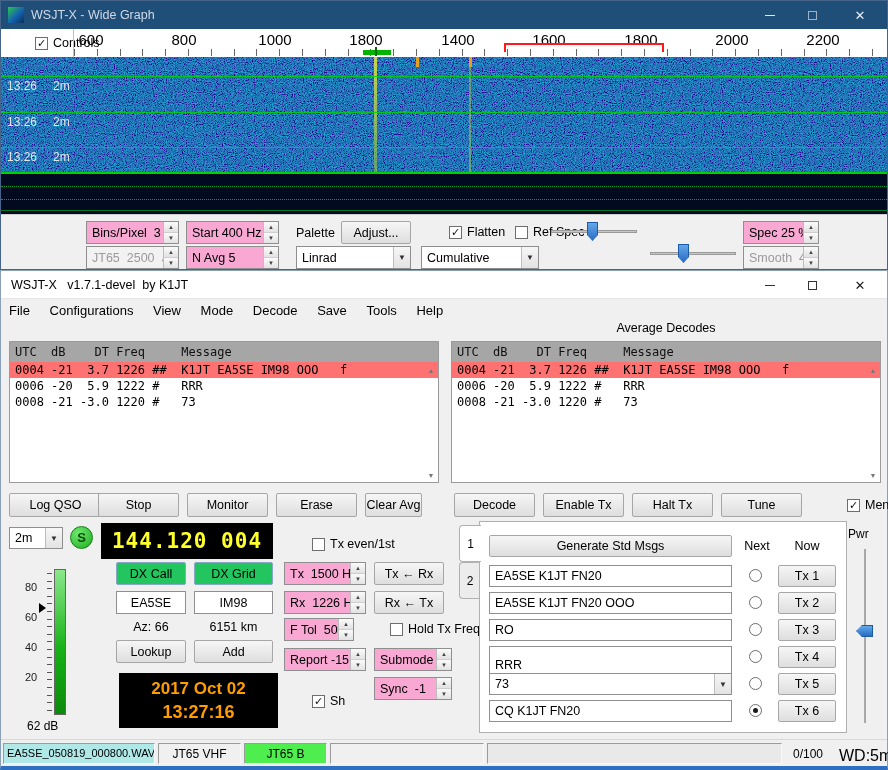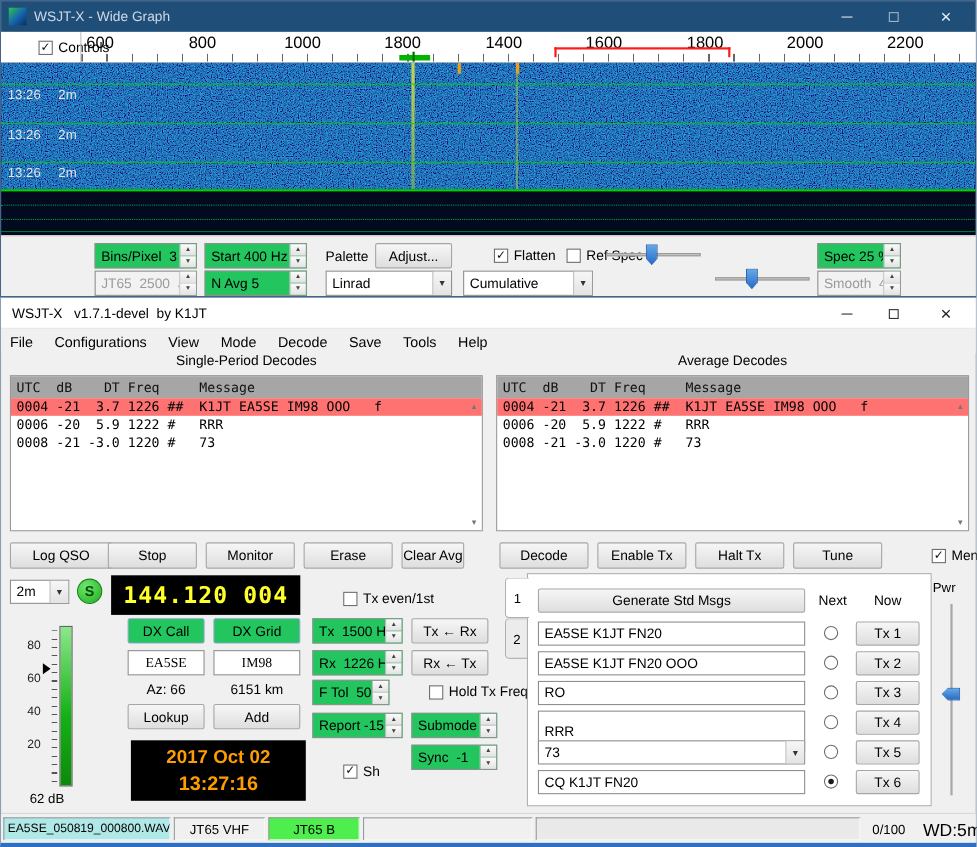--- a/index.html
+++ b/index.html
@@ -12,23 +12,23 @@
 
   #wg { left:0; top:0; width:888px; height:270px; background:#f0f0f0; border:1px solid #46648a; }
   #mw { left:0; top:270px; width:888px; height:500px; background:#f0f0f0; border:1px solid #8aa0b4; border-bottom:4px solid #2f6fc1; }
 
   .titlebar-dark { background:#1f4e79; color:#cfd9e6; }
   .tb-btn { display:flex; align-items:center; justify-content:center; cursor:default; }
 
   .btn { display:flex; align-items:center; justify-content:center; background:linear-gradient(#f6f6f6,#dedede); border:1px solid #a6a6a6; border-radius:2px; font-size:12.5px; white-space:pre; }
   .btn-blue { background:#22c55e; border:1px solid #89a8c6; }
   .field { background:#fff; border:1px solid #8f8f8f; display:flex; align-items:center; padding-left:5px; font-size:12.5px; white-space:pre; }
-  .field.center { justify-content:center; padding-left:0;font-family:Liberation Serif, serif; }
-
-  .spin { display:flex; background:#22c55e; border:1px solid #8f8f8f; font-size:12.5px; }
+  .field.center { justify-content:center; padding-left:0; }
+
+  .spin { display:flex; background:#f9a8d4; border:1px solid #8f8f8f; font-size:12.5px; }
   .spin .sv { flex:1; display:flex; align-items:center; padding-left:5px; white-space:pre; overflow:hidden; }
   .spin.dis { background:#f2f2f2; }
   .spin.dis .sv { color:#9a9a9a; }
   .sarr { width:15px; display:flex; flex-direction:column; border-left:1px solid #bdbdbd; flex:none; }
   .sarr span { flex:1; display:flex; align-items:center; justify-content:center; font-size:6px; color:#444; background:linear-gradient(#fafafa,#e3e3e3); }
   .sarr span:first-child { border-bottom:1px solid #cfcfcf; }
 
   .combo { display:flex; background:#fff; border:1px solid #8f8f8f; font-size:12.5px; }
   .combo .cv { flex:1; display:flex; align-items:center; padding-left:5px; white-space:pre; }
   .combo .carr { width:17px; display:flex; align-items:center; justify-content:center; font-size:8px; color:#333; border-left:1px solid #bdbdbd; background:linear-gradient(#f6f6f6,#e3e3e3); flex:none; }
@@ -235,21 +235,20 @@
       <span class="menu-item">File</span>
       <span class="menu-item">Configurations</span>
       <span class="menu-item">View</span>
       <span class="menu-item">Mode</span>
       <span class="menu-item">Decode</span>
       <span class="menu-item">Save</span>
       <span class="menu-item">Tools</span>
       <span class="menu-item">Help</span>
     </div>
 
-    <div class="abs ctr" style="left:8px;top:50px;width:430px;font-size:12.5px">Single-Period Decodes</div>
     <div class="abs" style="left:8px;top:70px;width:430px;height:142px;background:#fff;border:1px solid #9a9a9a">
       <div class="dhdr mono">UTC  dB    DT Freq     Message</div>
       <div class="drow hl mono">0004 -21  3.7 1226 ##  K1JT EA5SE IM98 OOO   f</div>
       <div class="drow mono">0006 -20  5.9 1222 #   RRR</div>
       <div class="drow mono">0008 -21 -3.0 1220 #   73</div>
       <div class="scroll-arrow" style="top:22px">▲</div>
       <div class="scroll-arrow" style="bottom:1px">▼</div>
     </div>
 
     <div class="abs ctr" style="left:450px;top:50px;width:430px;font-size:12.5px">Average Decodes</div>

